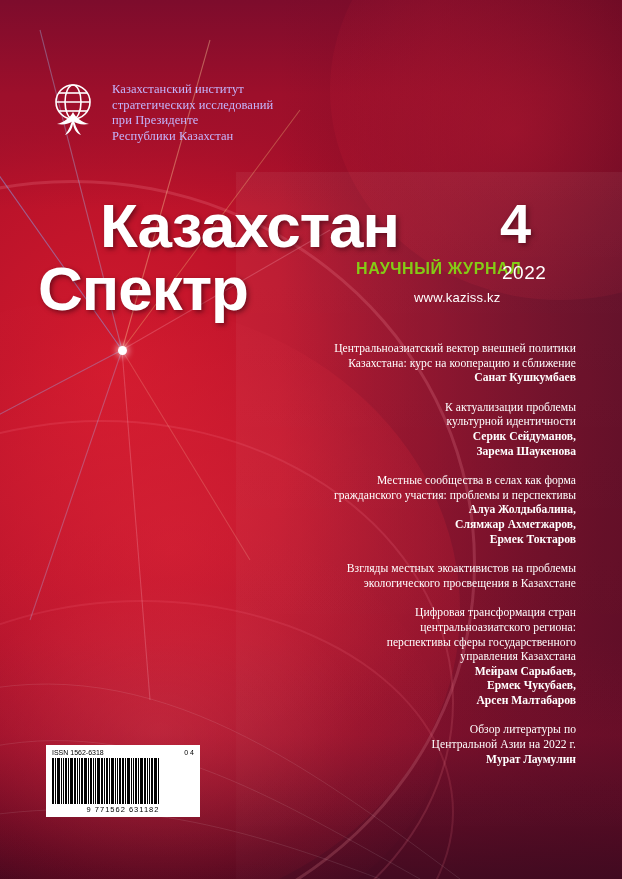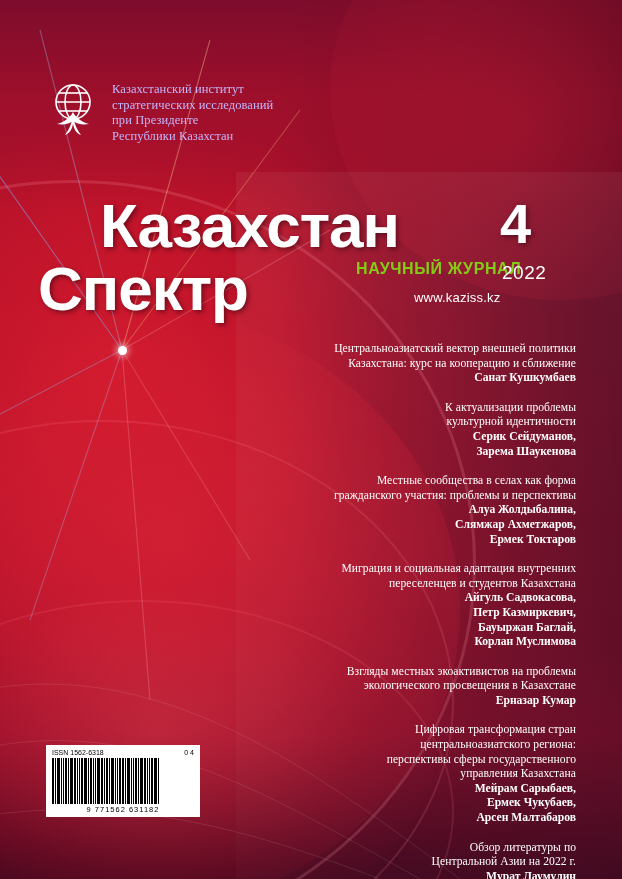--- a/index.html
+++ b/index.html
@@ -314,31 +314,22 @@
 Зарема Шаукенова</div>
     </div>
     <div class="entry">
       <div class="entry-title" style="white-space: pre-line;">Местные сообщества в селах как форма
 гражданского участия: проблемы и перспективы</div>
       <div class="entry-authors" style="white-space: pre-line;">Алуа Жолдыбалина,
 Слямжар Ахметжаров,
 Ермек Токтаров</div>
     </div>
     <div class="entry">
-      <div class="entry-title" style="white-space: pre-line;">Миграция и социальная адаптация внутренних
-переселенцев и студентов Казахстана</div>
-      <div class="entry-authors" style="white-space: pre-line;">Айгуль Садвокасова,
-Петр Казмиркевич,
-Бауыржан Баглай,
-Корлан Муслимова</div>
-    </div>
-    <div class="entry">
       <div class="entry-title" style="white-space: pre-line;">Взгляды местных экоактивистов на проблемы
 экологического просвещения в Казахстане</div>
-      <div class="entry-authors">Ерназар Кумар</div>
     </div>
     <div class="entry">
       <div class="entry-title" style="white-space: pre-line;">Цифровая трансформация стран
 центральноазиатского региона:
 перспективы сферы государственного
 управления Казахстана</div>
       <div class="entry-authors" style="white-space: pre-line;">Мейрам Сарыбаев,
 Ермек Чукубаев,
 Арсен Малтабаров</div>
     </div>

